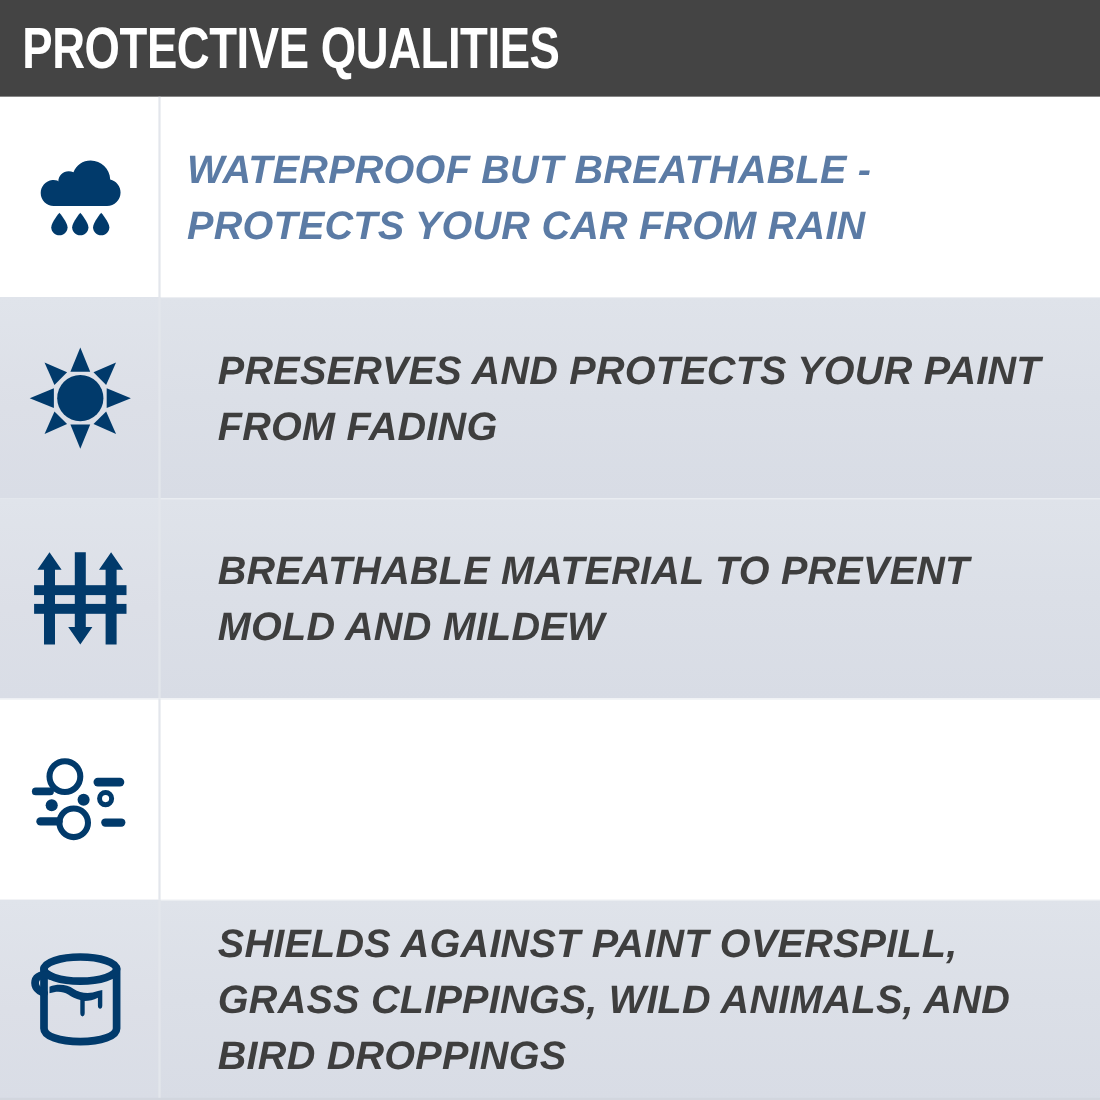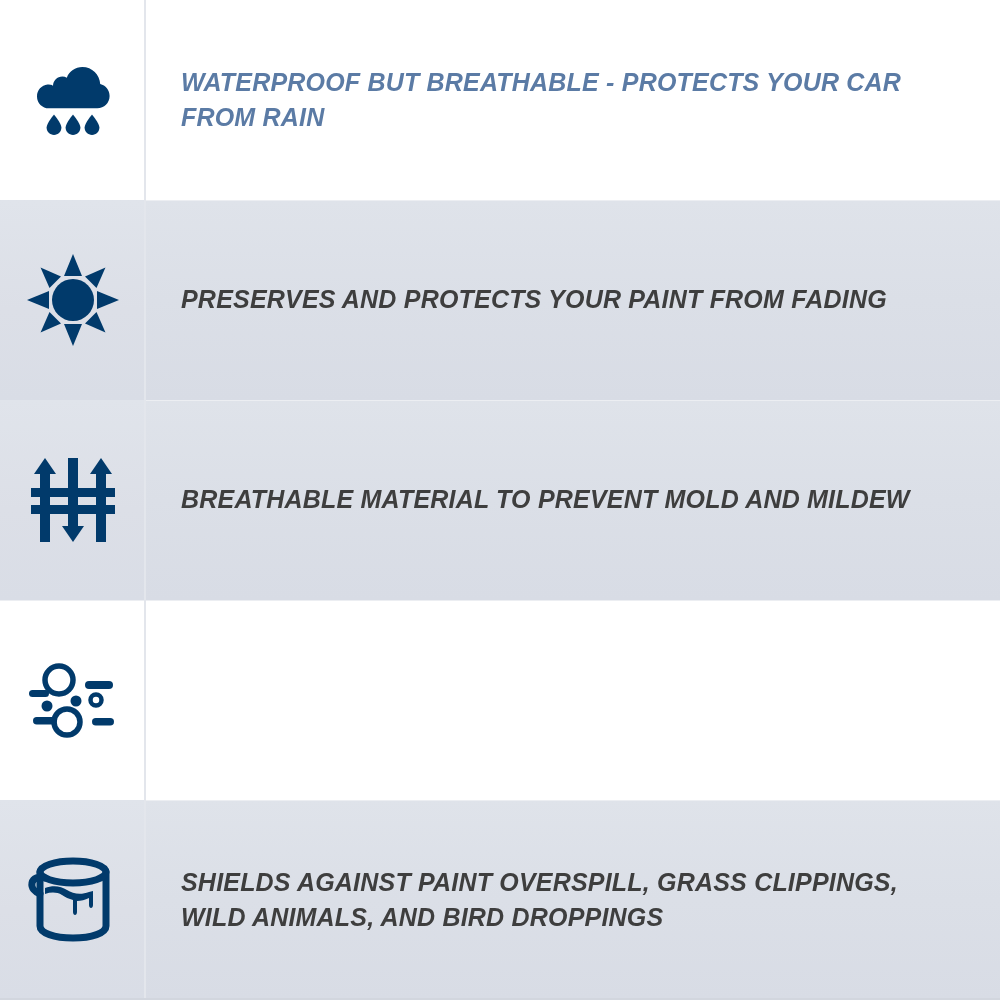--- a/index.html
+++ b/index.html
@@ -56,20 +56,21 @@
     display: flex;
     align-items: stretch;
     position: relative;
     min-height: 0;
   }
   .row.light {
     background: #ffffff;
   }
   .row.shaded {
     background: linear-gradient(180deg, #dfe3ea 0%, #dbdfe7 50%, #d8dce5 100%);
+    gap: 28px;
   }
   .row.shaded .icon-cell {
     background: linear-gradient(180deg, #e0e4eb 0%, #dcdfe7 55%, #d9dde6 100%);
   }
   .row + .row::before {
     content: "";
     position: absolute;
     left: 0;
     right: 0;
     top: 0;
@@ -112,37 +113,40 @@
     flex: 1 1 auto;
     display: flex;
     align-items: center;
     padding: 0 28px 0 24px;
     box-sizing: border-box;
   }
   .feature-text {
     font-family: "Liberation Sans", sans-serif;
     font-weight: bold;
     font-style: italic;
-    font-size: 25px;
+    font-size: 36px;
     line-height: 1.42;
     letter-spacing: 0.2px;
-    margin: 11px;
+    margin: 0;
   }
   .feature-text.blue {
     color: #5b7ba5;
   }
   .feature-text.gray {
     color: #3e3e3e;
   }
 </style>
 </head>
 <body>
 
 <div class="infographic">
 
+  <div class="header">
+    <div class="header-title">PROTECTIVE QUALITIES</div>
+  </div>
 
   <div class="rows">
 
     <div class="row light">
       <div class="icon-cell">
         <svg class="icon-art" viewBox="0 0 100 100">
           <g fill="#013a6b">
             <path d="M30 36c0-5.2 4.2-9.4 9.4-9.4 1.6 0 3.1 0.4 4.4 1.1C46.2 21.2 52.3 17 59.4 17c9.6 0 17.4 7.6 17.8 17.1 5.4 1.3 9.4 6.1 9.4 11.9 0 6.8-5.5 12.3-12.3 12.3H25.9C19.3 58.3 14 53 14 46.4 14 40.3 18.6 35.3 24.5 34.6c1.6-0.2 3.2 0 4.6 0.5 0.3 0.3 0.6 0.6 0.9 0.9z"></path>
             <path d="M31 64.5c0 0 -7.4 8.9 -7.4 13 0 4.1 3.3 7.4 7.4 7.4 4.1 0 7.4-3.3 7.4-7.4 0-4.1-7.4-13-7.4-13z"></path>
             <path d="M50 64.5c0 0 -7.4 8.9 -7.4 13 0 4.1 3.3 7.4 7.4 7.4 4.1 0 7.4-3.3 7.4-7.4 0-4.1-7.4-13-7.4-13z"></path>

